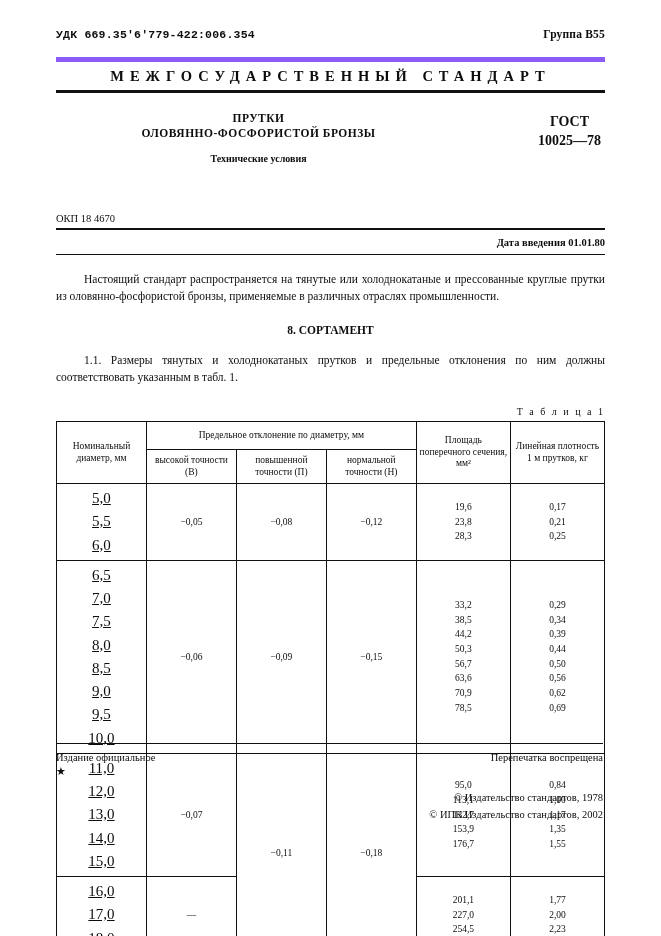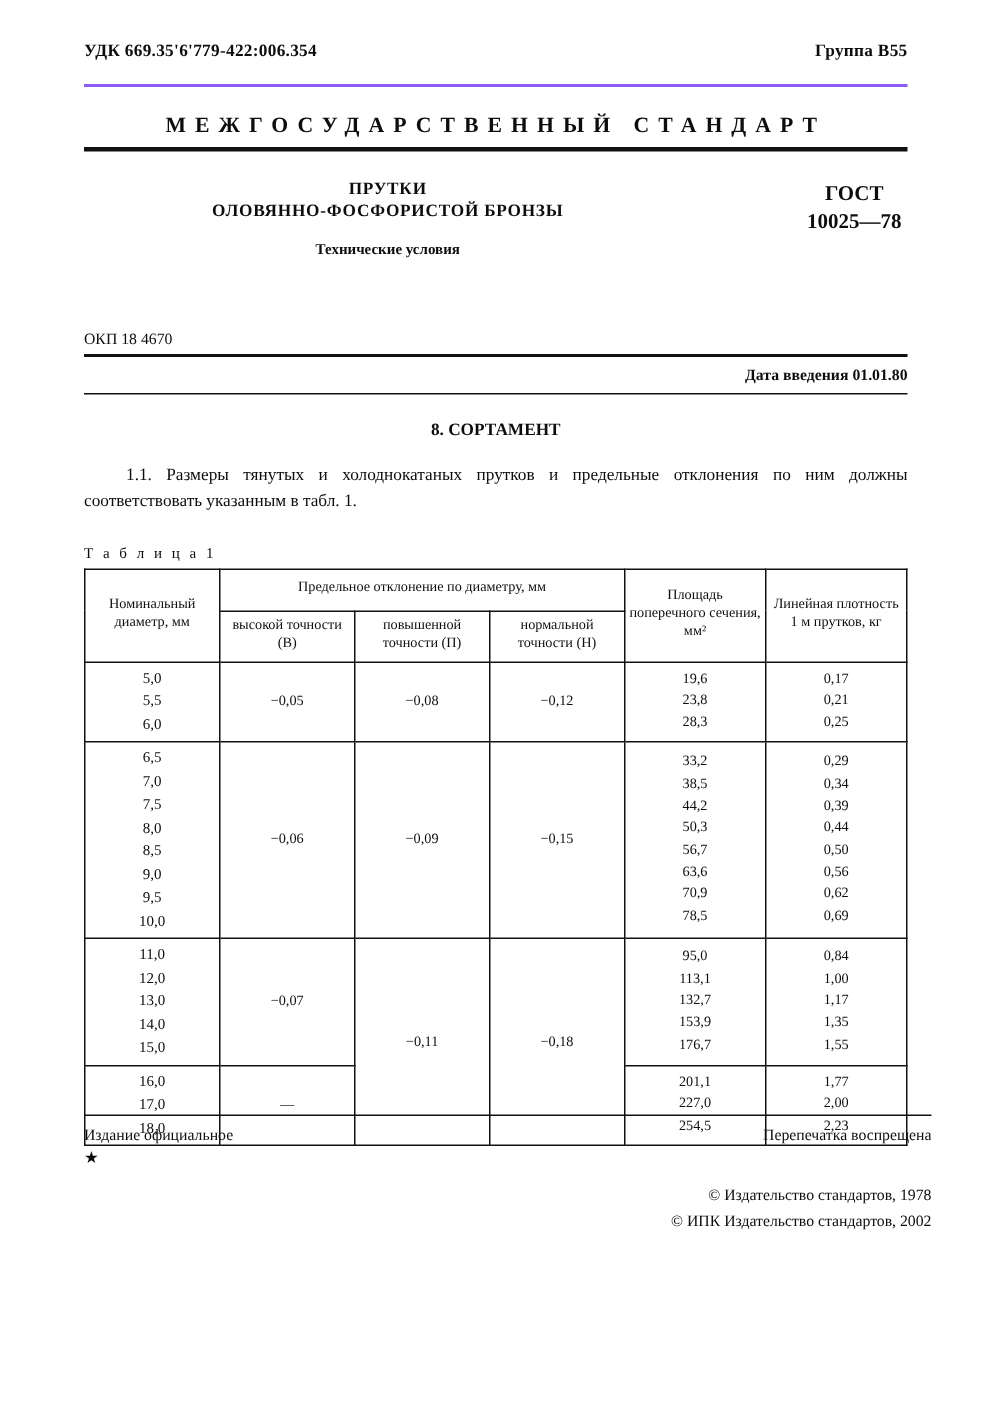--- a/index.html
+++ b/index.html
@@ -25,29 +25,29 @@
   }
 
   
   .top-row {
     display: flex;
     justify-content: space-between;
     align-items: flex-start;
     font-size: 11.5px;
     letter-spacing: 0.2px;
   }
-  .udk { font-weight: bold; }
+  .udk { font-weight: bold; font-family: Liberation Mono, monospace; }
   .group { font-weight: bold; }
 
   
   .band {
     margin-top: 16px;
-    border-top: 2px solid #8b5cf6;
+    border-top: 5px solid #8b5cf6;
     border-bottom: 3px solid #111;
-    padding: 18px 0 5px 0;
+    padding: 6px 0 5px 0;
     text-align: center;
   }
   .band-text {
     font-size: 14.5px;
     font-weight: bold;
     letter-spacing: 6px;
     white-space: nowrap;
   }
 
   
@@ -116,21 +116,21 @@
     text-indent: 28px;
   }
   .bold { font-weight: bold; }
   .section-title {
     text-align: center;
     font-weight: bold;
     font-size: 11.5px;
     margin-top: 18px;
   }
   .table-caption {
-    text-align: left;
+    text-align: right;
     font-size: 10px;
     letter-spacing: 2px;
     margin-top: 20px;
     margin-bottom: 4px;
   }
 
   
   table.spec {
     border-collapse: collapse;
     width: 100%;
@@ -142,37 +142,38 @@
     text-align: center;
     vertical-align: middle;
     padding: 3px 2px;
     font-weight: normal;
   }
   table.spec th { font-size: 9.5px; line-height: 1.25; }
   .hdr-main { height: 28px; }
   .hdr-sub { height: 34px; }
   .dia-cell {
     line-height: 1.55;
-    font-size: 10px;
+    font-size: 15px;
     padding: 4px 2px;
+    text-decoration: underline;
   }
   .val-cell {
     line-height: 1.55;
     font-size: 9.5px;
     padding: 4px 2px;
   }
   .tol-cell {
     font-size: 9.5px;
   }
 
   
   .footer {
     position: absolute;
     left: 56px;
-    right: 40px;
+    right: 58px;
     bottom: 112px;
   }
   .footer .rule {
     border-bottom: 1.2px solid #111;
     margin-bottom: 8px;
   }
   .foot-row {
     display: flex;
     justify-content: space-between;
     font-size: 10.5px;
@@ -213,20 +214,21 @@
 
   <div class="okp">ОКП 18 4670</div>
   <div class="rule-thick"></div>
 
   <div class="date-row">
     <span>Дата введения</span>
     <span>01.01.80</span>
   </div>
   <div class="rule-thin"></div>
 
+  <div class="para">Настоящий стандарт распространяется на тянутые или холоднокатаные и прессованные круглые прутки из оловянно-фосфористой бронзы, применяемые в различных отраслях промышленности.</div>
 
   <div class="section-title">8. СОРТАМЕНТ</div>
 
   <div class="para">1.1. Размеры тянутых и холоднокатаных прутков и предельные отклонения по ним должны соответствовать указанным в табл. 1.</div>
 
   <div class="table-caption">Т а б л и ц а  1</div>
 
   <table class="spec">
     <colgroup>
       <col style="width:88px">

